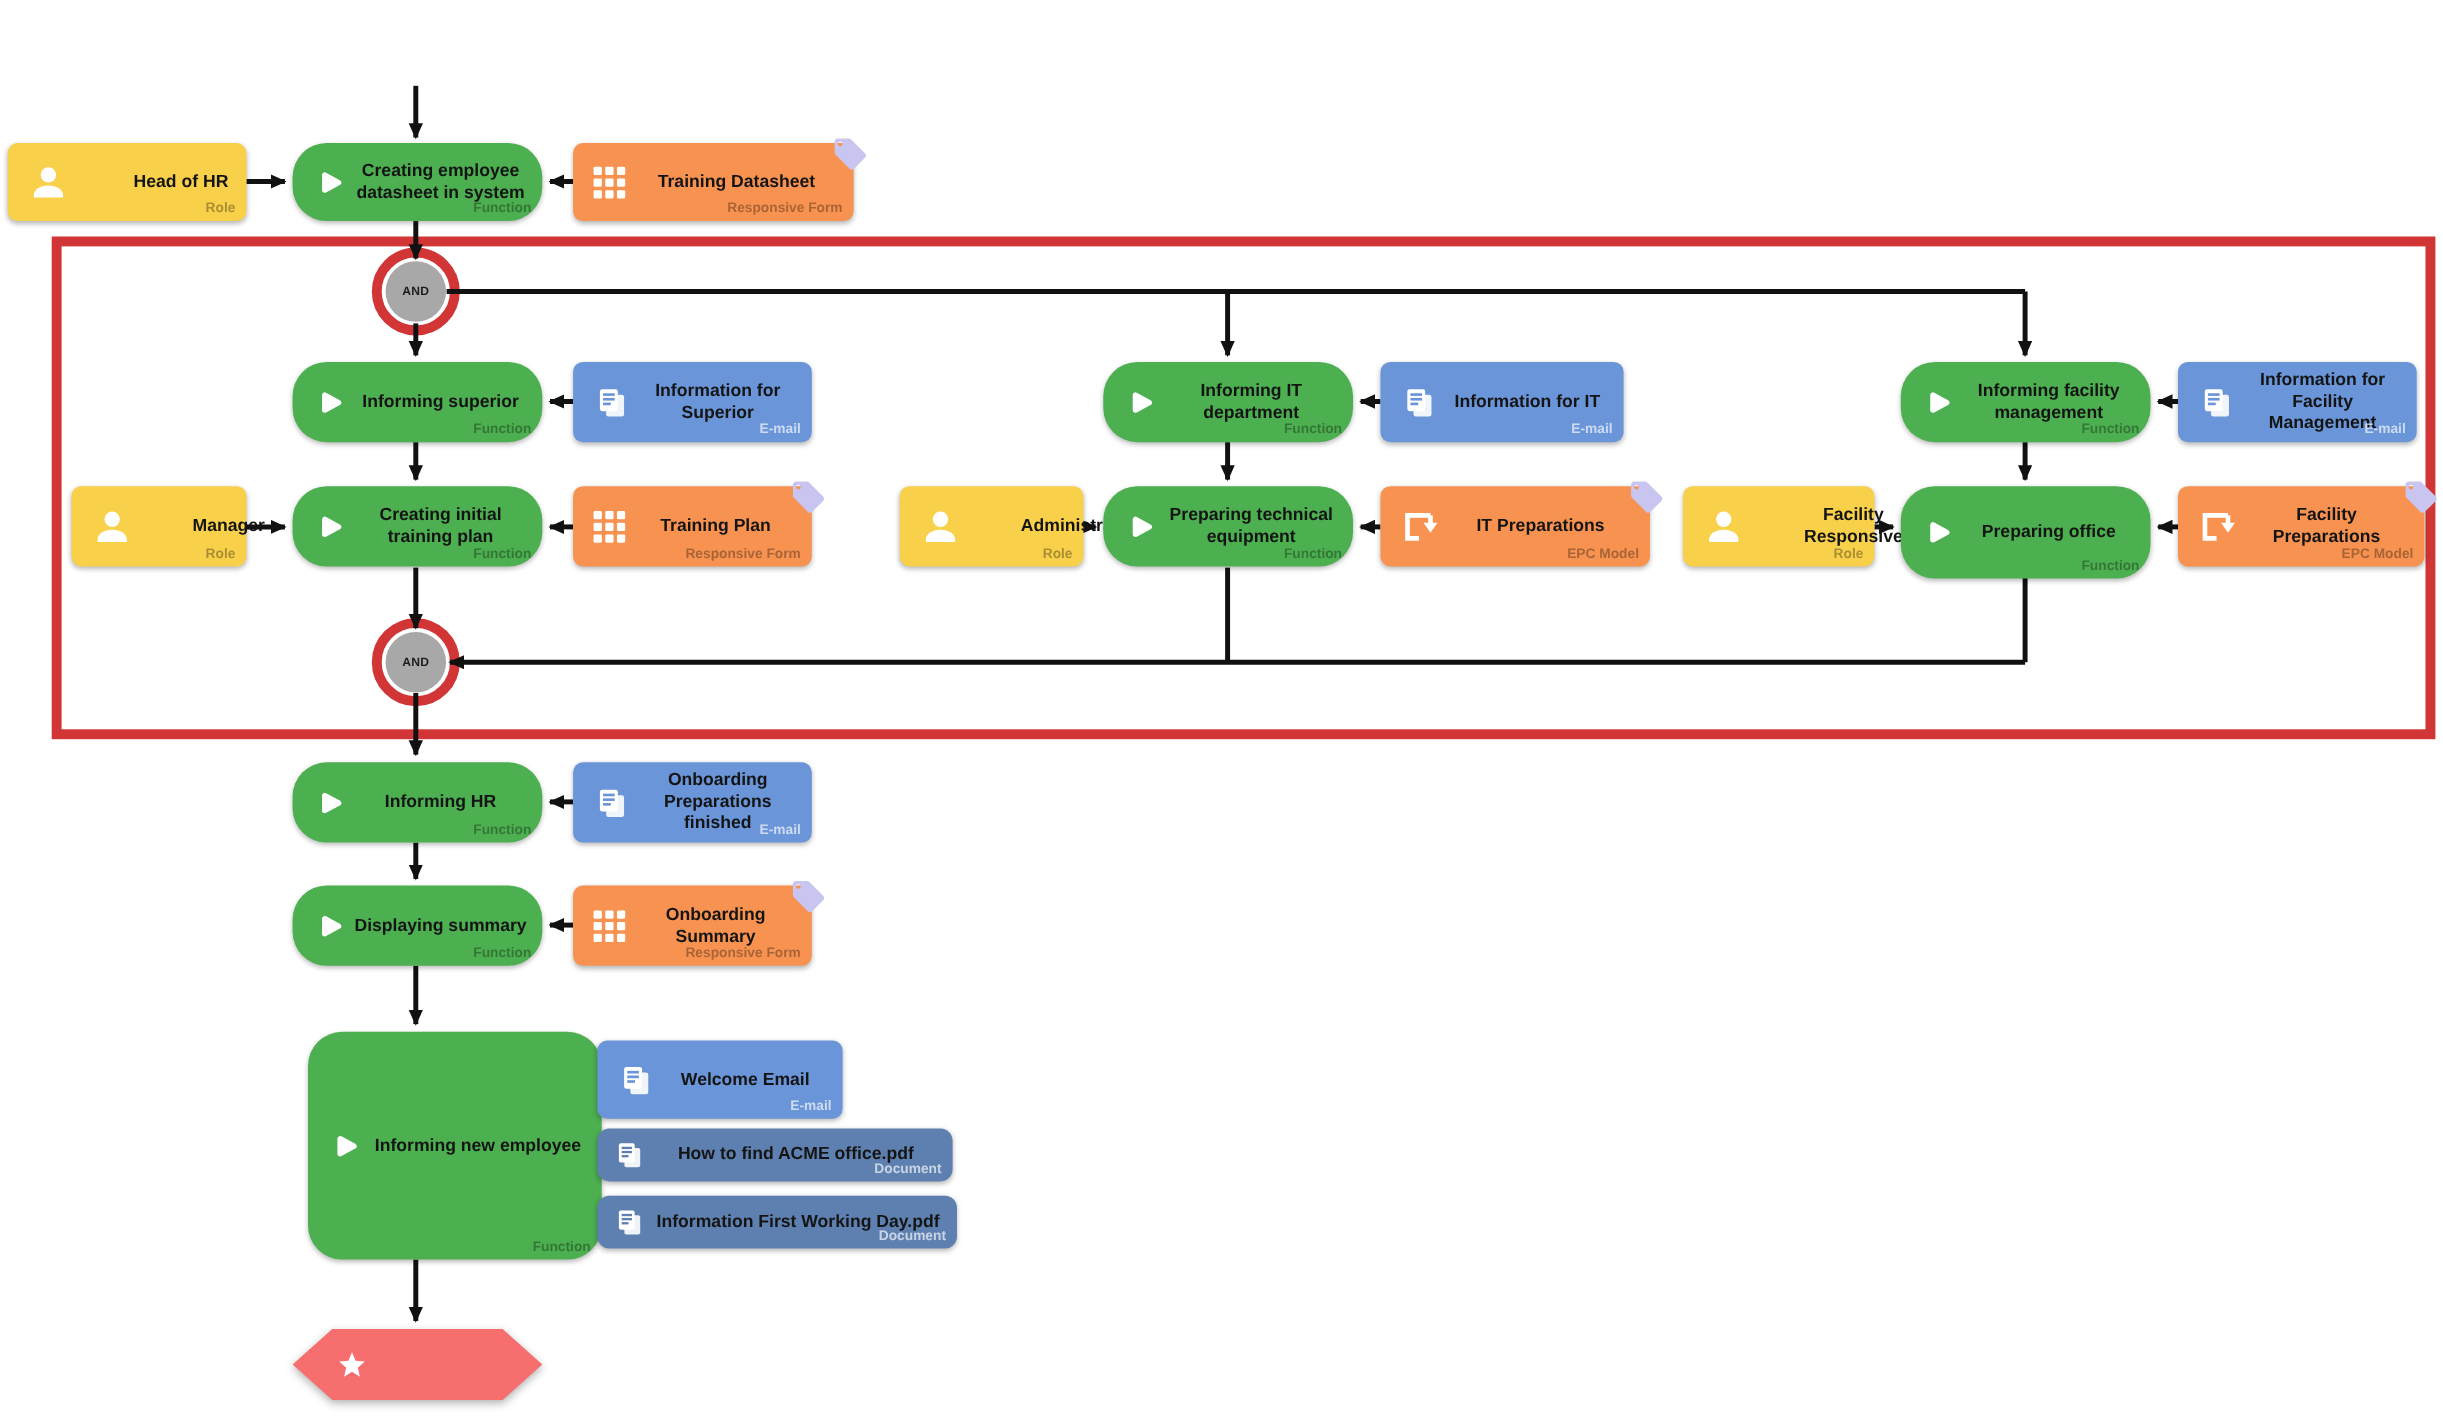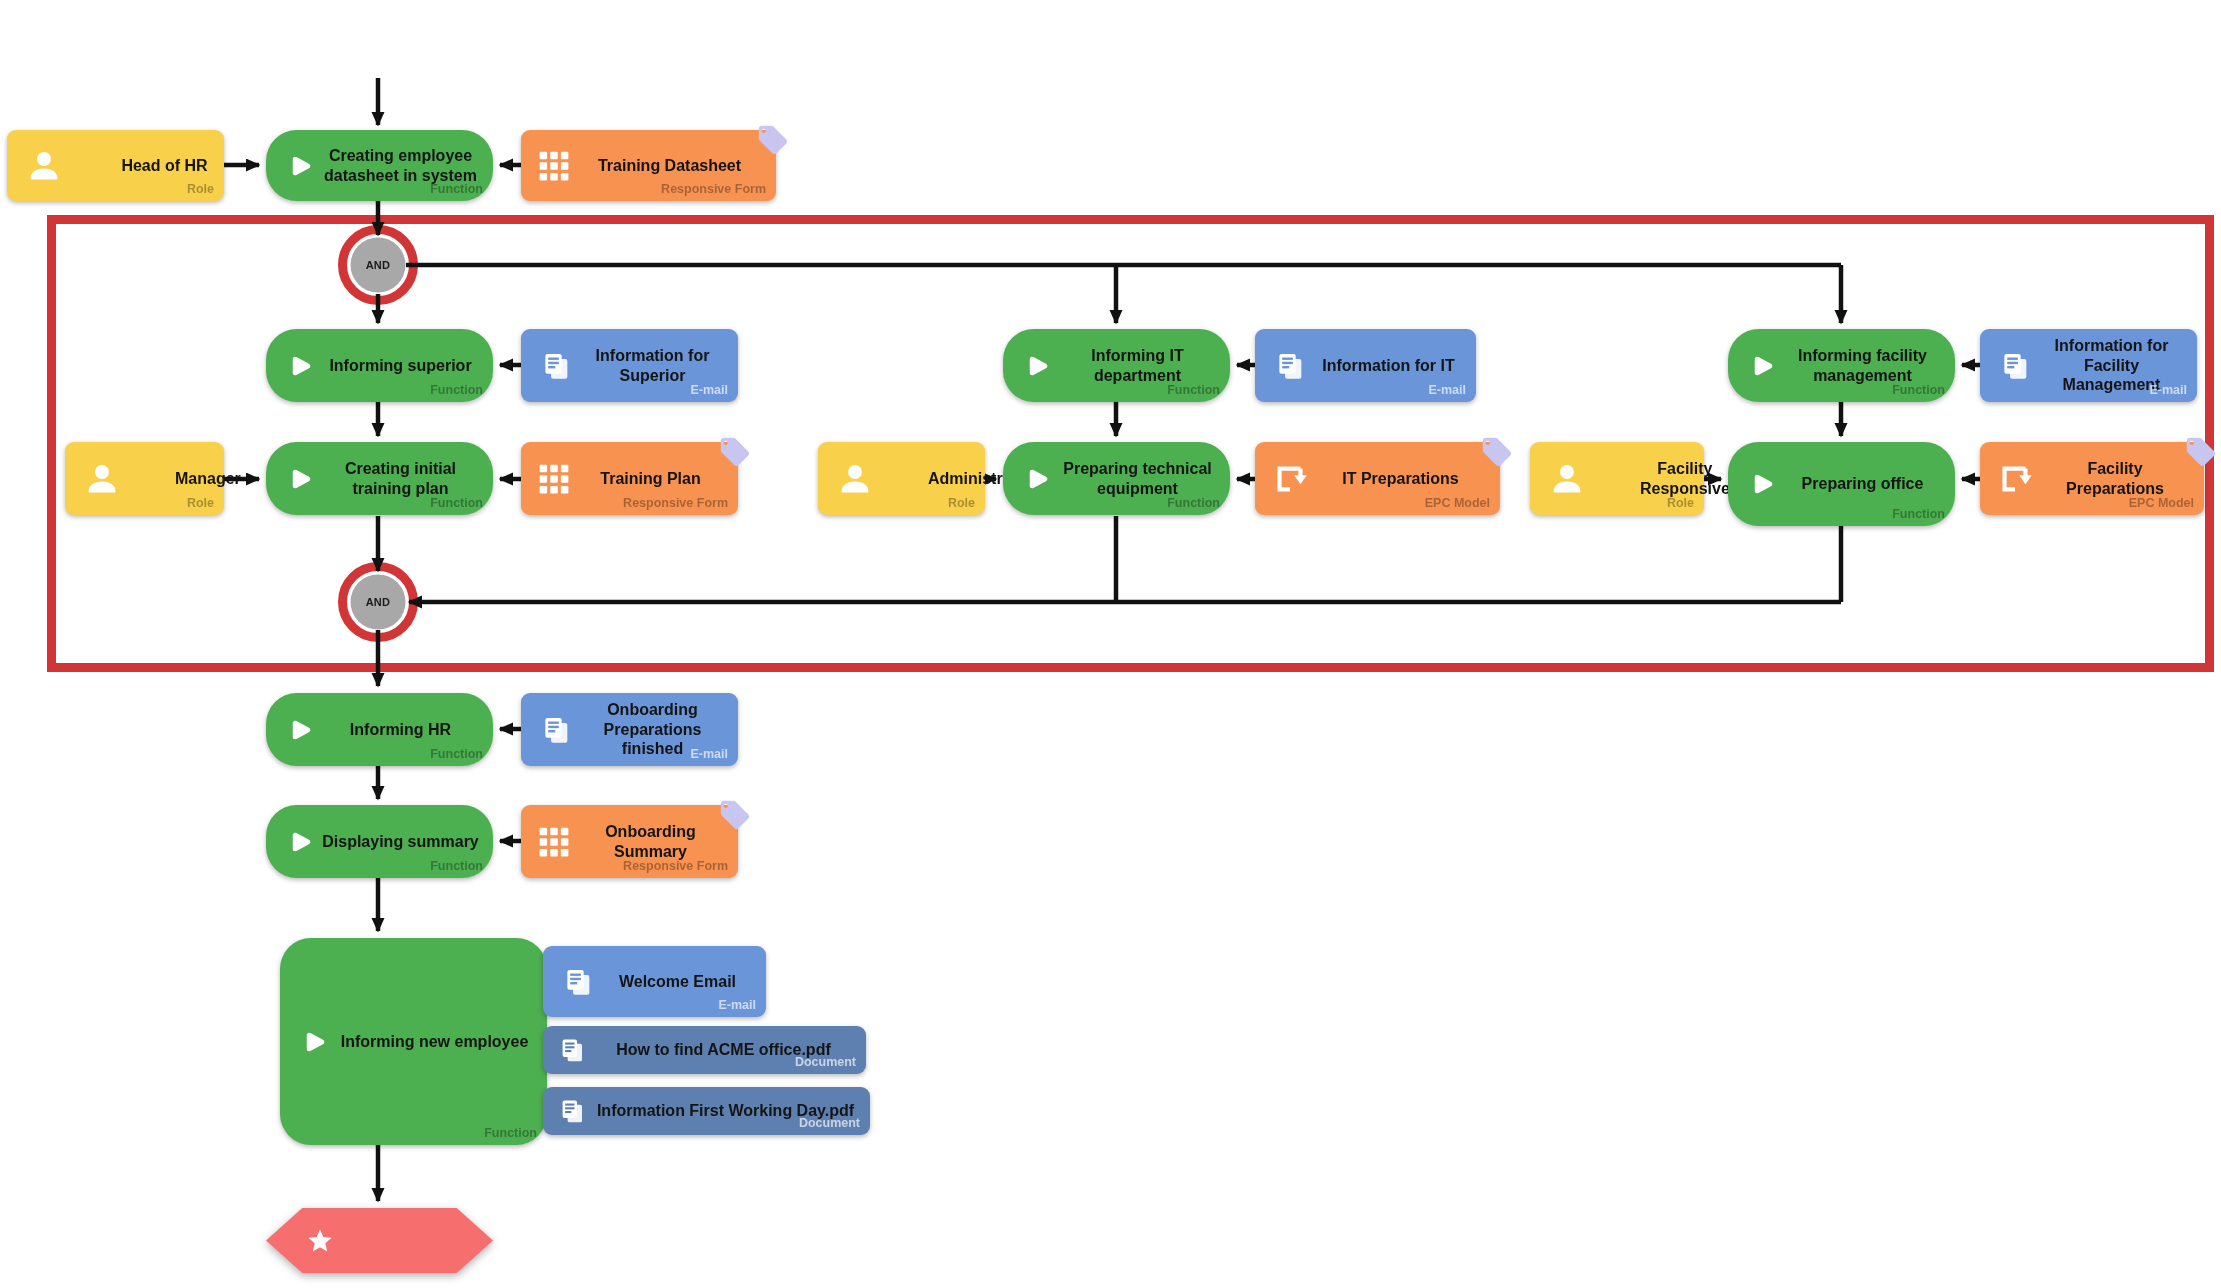--- a/index.html
+++ b/index.html
@@ -8,21 +8,21 @@
   svg.wires{position:absolute;left:0;top:0;}
   .node{position:absolute;border-radius:9px;display:flex;align-items:center;
         box-shadow:0 2px 5px rgba(0,0,0,.28);color:#141414;box-sizing:border-box;}
   .nicon{flex:0 0 auto;margin-left:18px;line-height:0;}
   .name{flex:1 1 auto;text-align:center;font-size:16px;font-weight:700;line-height:1.22;padding:0 12px 0 6px;}
   .type{position:absolute;right:10px;bottom:5px;font-size:12.5px;font-weight:700;color:rgba(0,0,0,.32);}
   .func{background:#4caf50;border-radius:31px;}
   .role{background:#f8d04a;gap:48px;}
   .form,.epc{background:#f79250;}
   .email{background:#6a95d8;}
-  .document{background:#5e80b0;}
+  .document{background:#5e80b0;border-radius:11px;}
   .email .type,.document .type{color:rgba(255,255,255,.66);}
   .hexwrap{position:absolute;filter:drop-shadow(0 3px 4px rgba(0,0,0,.3));}
   .hex{position:relative;width:100%;height:100%;background:#f76e6e;display:flex;align-items:center;
        clip-path:polygon(16% 0,84% 0,100% 50%,84% 100%,16% 100%,0 50%);color:#141414;}
   .hex .nicon{margin-left:40px;}
   .hex .type{right:30px;}
   .gw-label{position:absolute;width:80px;height:80px;display:flex;align-items:center;justify-content:center;
             font-size:11px;font-weight:700;color:#1c1c1c;letter-spacing:.3px;}
   .tag{position:absolute;top:-7px;right:-14px;line-height:0;}
   .slim .nicon{margin-left:14px;}

